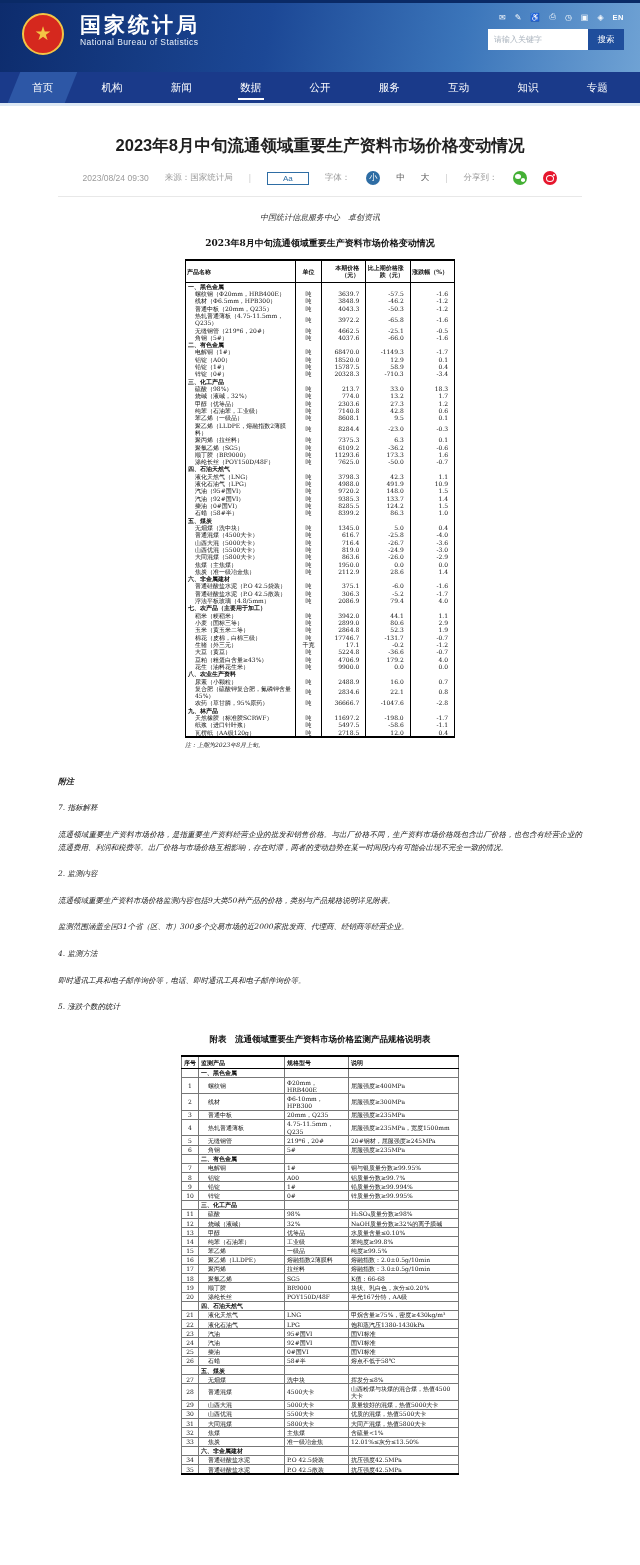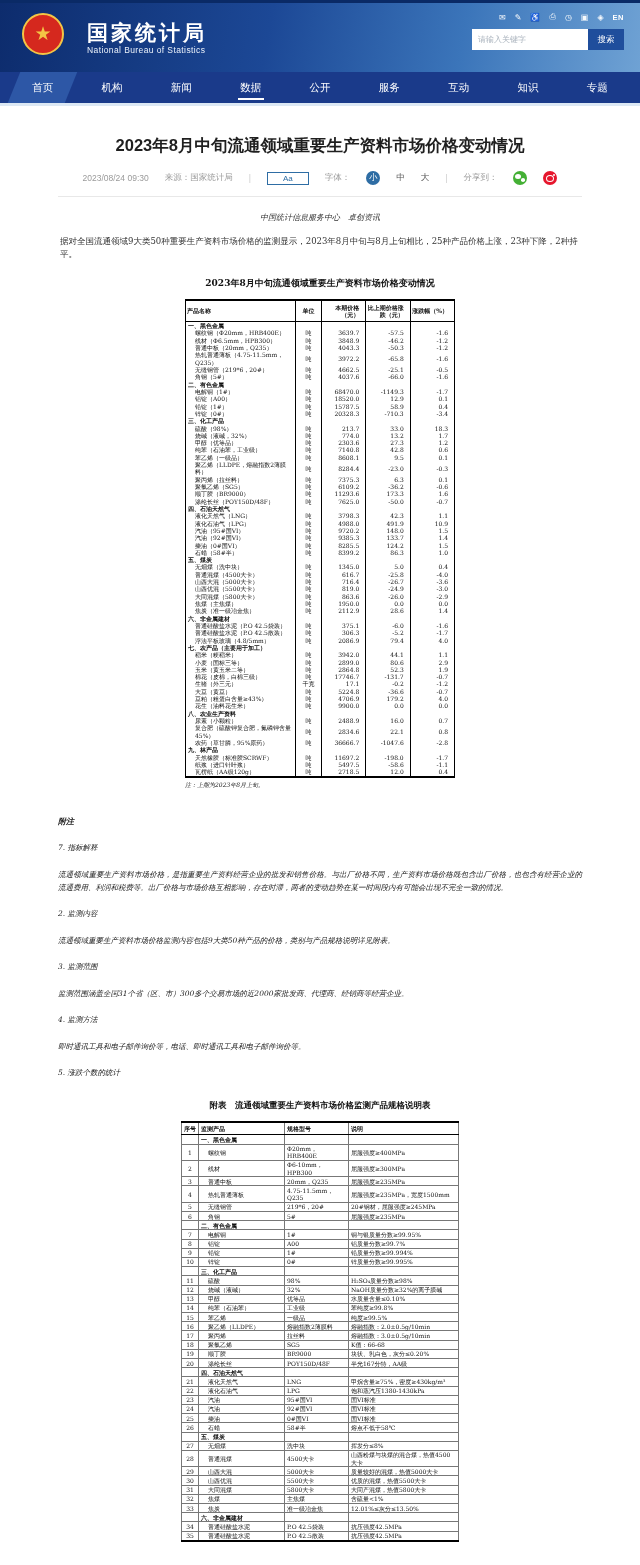--- a/index.html
+++ b/index.html
@@ -2,31 +2,31 @@
 <html><head>
 <meta charset="utf-8">
 <style>
   * { box-sizing: border-box; margin: 0; padding: 0; }
   html,body { width: 640px; background: #fff; font-family: "Liberation Sans", sans-serif; }
 
   
   .top-line { height: 3px; background: #0a2a66; }
   .header-main { height: 69px; position: relative;
     background: linear-gradient(100deg,#0d2c6d 0%,#1c4896 42%,#3b75ba 72%,#6fa2d4 100%); }
-  .logo-wrap { position: absolute; left: 22px; top: 10px; display: flex; align-items: flex-end; gap: 23px; }
+  .logo-wrap { position: absolute; left: 22px; top: 10px; display: flex; align-items: flex-start; gap: 16px; }
   .emblem { width: 42px; height: 42px; border-radius: 50%; background: #d5281e; border: 2px solid #f3c545; position: relative; flex: none; }
   .emblem::before { content: "★"; position: absolute; left: 50%; top: 50%; transform: translate(-50%,-54%); color: #f3c545; font-size: 19px; }
   .logo-cn { font-size: 21px; font-weight: bold; color: #fff; letter-spacing: 3px; line-height: 1.15; }
   .logo-en { font-size: 8.5px; color: #eaf1fa; letter-spacing: .4px; }
   .header-right { position: absolute; right: 16px; top: 9px; }
   .icon-row { display: flex; gap: 9px; justify-content: flex-end; align-items: center; color: #fff; font-size: 8px; }
   .icon-row .hicon { cursor: pointer; opacity: .95; }
   .lang { font-size: 7.5px; font-weight: bold; letter-spacing: .5px; }
   .search-row { margin-top: 7px; display: flex; }
-  .search-input { width: 116px; height: 21px; border: 0; padding: 0 6px; font-size: 8px; color: #333; background: #fff; }
+  .search-input { width: 100px; height: 21px; border: 0; padding: 0 6px; font-size: 8px; color: #333; background: #fff; }
   .search-input::placeholder { color: #aab3bd; }
   .search-btn { width: 36px; height: 21px; border: 0; background: #1f4e9c; color: #fff; font-size: 8.5px; cursor: pointer; }
 
   .nav { height: 31px; background: #1a3a8a; display: flex; align-items: stretch; padding: 0 8px; }
   .nav-item { flex: 1; display: flex; align-items: center; justify-content: center; color: #fff; font-size: 10.5px; position: relative; cursor: pointer; }
   .nav-item.home::before { content: ""; position: absolute; inset: 0 6px; background: #2d57a6; transform: skewX(-22deg); z-index: 0; }
   .nav-item span { position: relative; z-index: 1; }
   .nav-item.active::after { content: ""; position: absolute; bottom: 3px; left: 50%; transform: translateX(-50%); width: 26px; height: 2px; background: #fff; }
   .sub-strip { height: 3px; background: #dce8f4; }
 
@@ -155,21 +155,20 @@
       <span class="size-btn">中</span>
       <span class="size-btn">大</span>
       <span class="sep">|</span>
       <span>分享到：</span>
       <span class="share-ic wechat"></span>
       <span class="share-ic weibo"></span>
     </div>
     <div class="divider"></div>
 
     <div class="byline serif">中国统计信息服务中心　卓创资讯</div>
-    <p class="intro serif">据对全国流通领域9大类50种重要生产资料市场价格的监测显示，2023年8月中旬与8月上旬相比，25种产品价格上涨，23种下降，2种持平。</p>
 
     <div class="tbl-title serif">2023年8月中旬流通领域重要生产资料市场价格变动情况</div>
     <table id="price-table" class="serif">
       <thead>
         <tr>
           <th class="c-prod">产品名称</th>
           <th class="c-unit">单位</th>
           <th class="c-num">本期价格（元）</th>
           <th class="c-num">比上期价格涨跌（元）</th>
           <th class="c-num">涨跌幅（%）</th>
@@ -593,21 +592,20 @@
     </table>
     <div class="tbl-note serif">注：上期为2023年8月上旬。</div>
 
     <section class="notes serif">
       <div class="notes-h">附注</div>
       <div id="notes-body">
           <div class="note-title">7. 指标解释</div>
           <p class="note-para">流通领域重要生产资料市场价格，是指重要生产资料经营企业的批发和销售价格。与出厂价格不同，生产资料市场价格既包含出厂价格，也包含有经营企业的流通费用、利润和税费等。出厂价格与市场价格互相影响，存在时滞，两者的变动趋势在某一时间段内有可能会出现不完全一致的情况。</p>
           <div class="note-title">2. 监测内容</div>
           <p class="note-para">流通领域重要生产资料市场价格监测内容包括9大类50种产品的价格，类别与产品规格说明详见附表。</p>
-          <div class="note-title">3. 监测范围</div>
           <p class="note-para">监测范围涵盖全国31个省（区、市）300多个交易市场的近2000家批发商、代理商、经销商等经营企业。</p>
           <div class="note-title">4. 监测方法</div>
           <p class="note-para">即时通讯工具和电子邮件询价等，电话、即时通讯工具和电子邮件询价等。</p>
           <div class="note-title">5. 涨跌个数的统计</div>
         </div>
     </section>
 
     <div class="tbl-title serif" style="font-size:8.5px;margin-top:22px;">附表　流通领域重要生产资料市场价格监测产品规格说明表</div>
     <table id="spec-table" class="serif">
       <thead>

